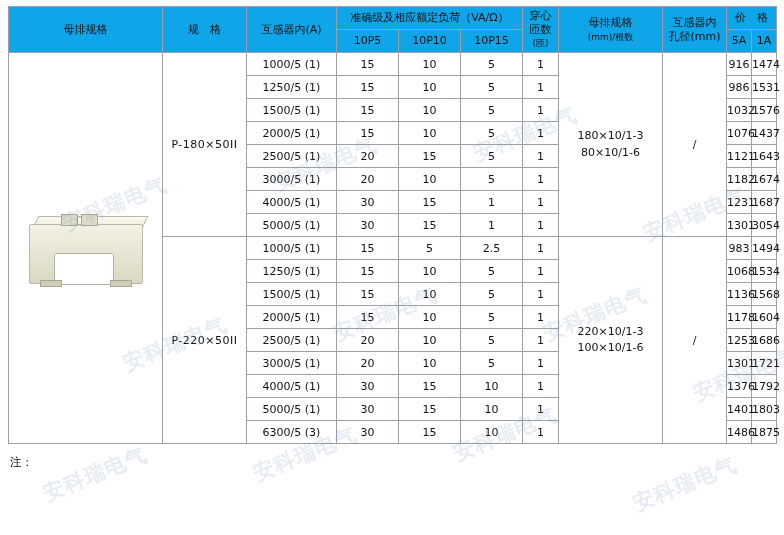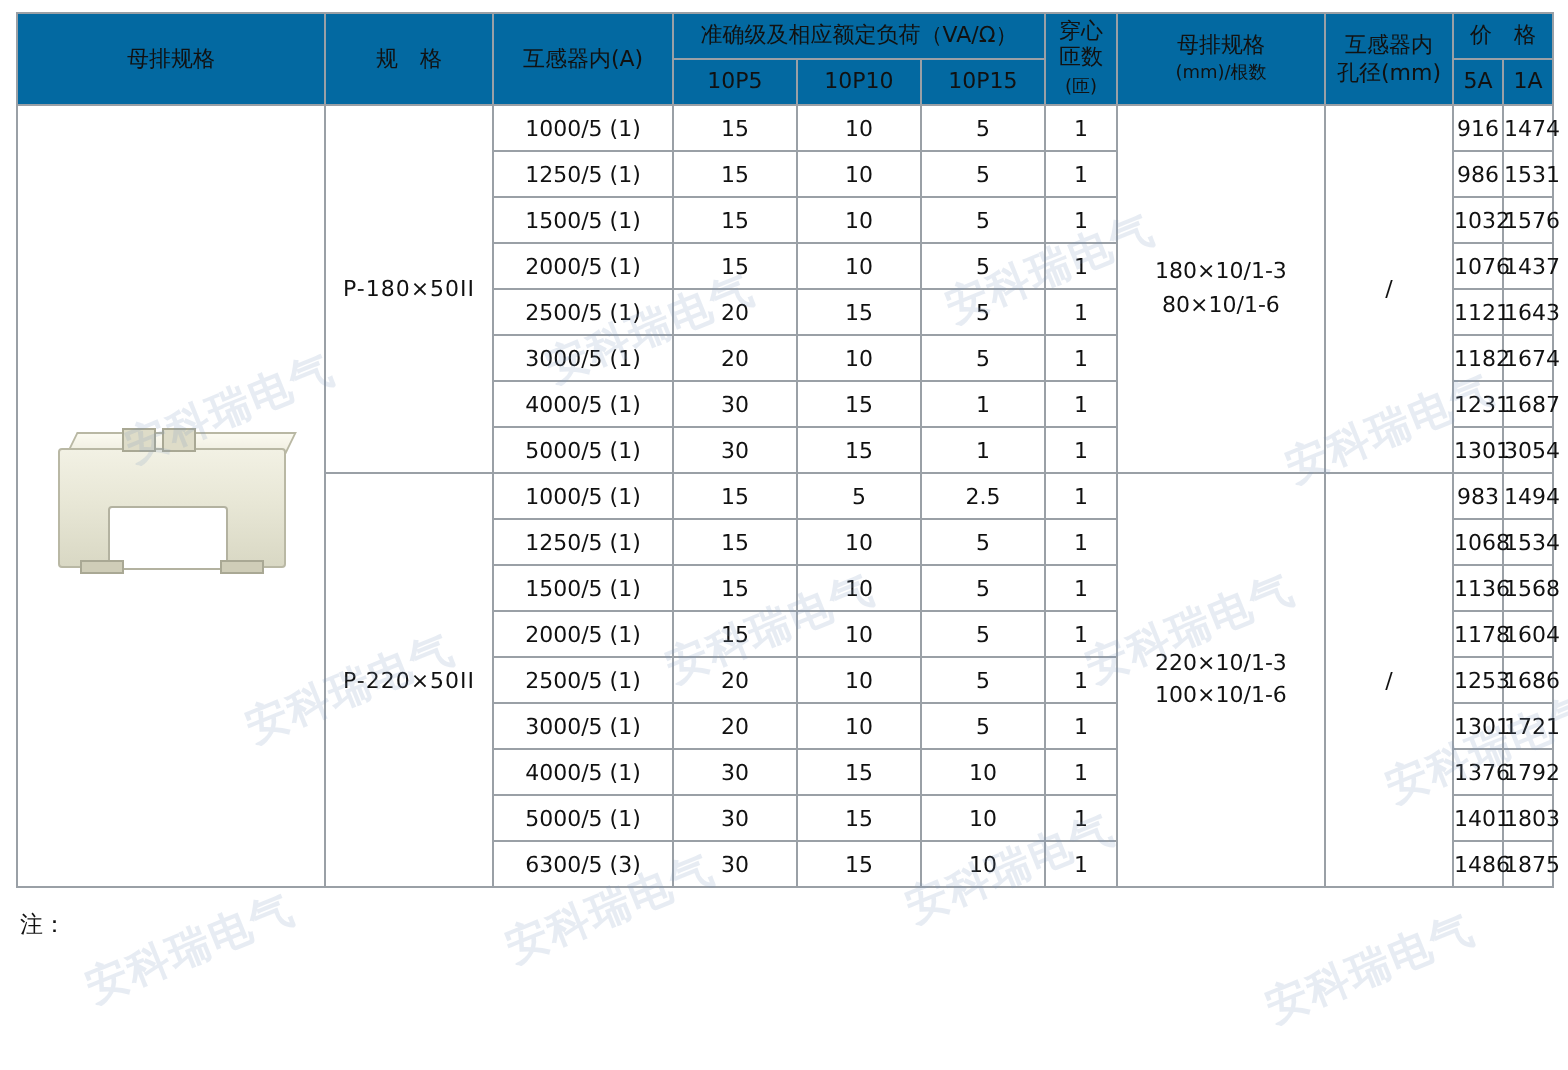--- a/index.html
+++ b/index.html
@@ -52,21 +52,21 @@
     font-weight: normal;
     text-align: center;
     vertical-align: middle;
     font-size: 11px;
     color: #111;
     padding: 0;
     height: 22px;
     background-clip: padding-box;
   }
   thead td {
-    background: #0369a1;
+    background: #0ea5e9;
     font-size: 11.5px;
     line-height: 1.25;
   }
   .hdr-sub {
     font-size: 9.5px;
   }
   .unit {
     font-size: 9px;
   }
   .grp-label {

